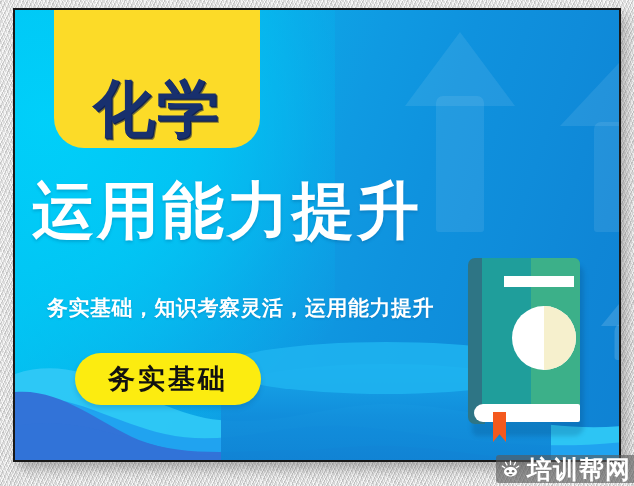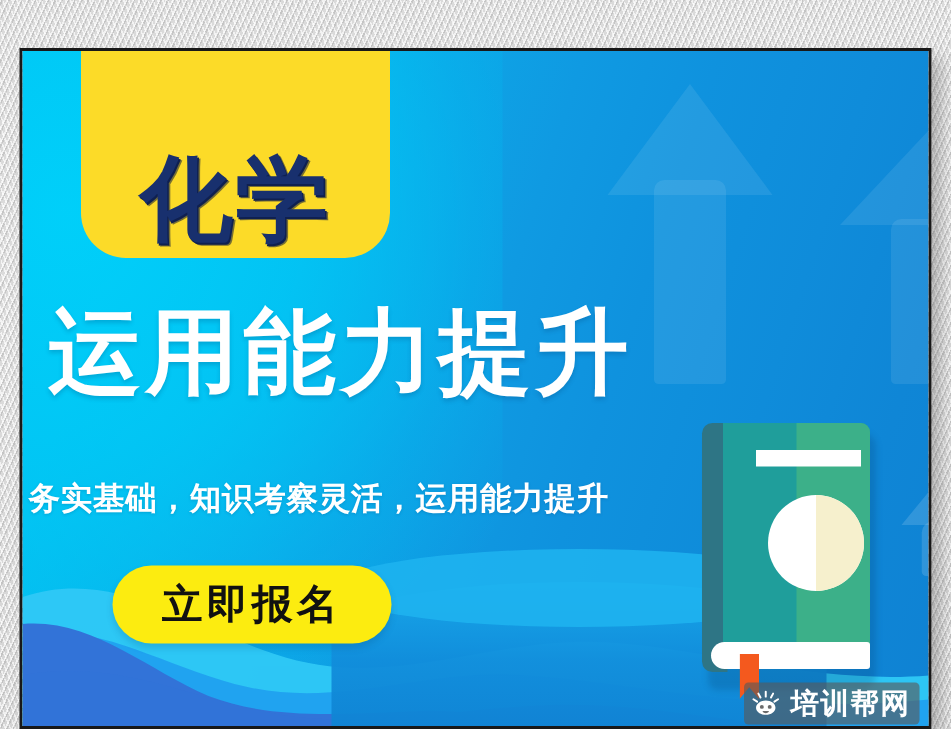--- a/index.html
+++ b/index.html
@@ -35,21 +35,20 @@
   #banner-frame {
     position: absolute;
     left: 13px;
     top: 8px;
     width: 608px;
     height: 454px;
     border: 2px solid #181818;
     box-sizing: border-box;
     box-shadow: 6px 7px 11px rgba(90,90,90,0.40);
     overflow: hidden;
-    margin-top: 24px;
   }
   #banner {
     position: absolute;
     inset: 0;
     overflow: hidden;
     background: linear-gradient(108deg,
         #00c3f0 0%,
         #05c0ef 14%,
         #0bb3ea 26%,
         #0ea5e6 38%,
@@ -163,21 +162,21 @@
     line-height: 1.05;
     color: #ffffff;
     letter-spacing: 3px;
     white-space: nowrap;
     text-shadow: 0 2px 3px rgba(0,60,110,0.22);
   }
 
   
   #subhead {
     position: absolute;
-    left: 4px;
+    left: 32px;
     top: 284px;
     font-family: "DejaVu Sans", "Liberation Sans", sans-serif;
     font-size: 21px;
     font-weight: bold;
     color: #ffffff;
     letter-spacing: 0.5px;
     white-space: nowrap;
     text-shadow: 0 1px 2px rgba(0,60,110,0.22);
   }
 
@@ -330,21 +329,21 @@
     background: rgba(88,88,88,0.62);
     border-radius: 3px;
   }
   #watermark-logo {
     width: 21px;
     height: 21px;
     flex: 0 0 auto;
   }
   #watermark-text {
     font-family: "DejaVu Sans", "Liberation Sans", sans-serif;
-    font-size: 19px;
+    font-size: 25px;
     font-weight: bold;
     color: #ffffff;
     letter-spacing: 1px;
     line-height: 1;
     white-space: nowrap;
   }
 </style>
 </head>
 <body>
 
@@ -395,21 +394,21 @@
 
       <div id="subject-tag">
         <span id="subject-label">化学</span>
       </div>
 
       <div id="headline">运用能力提升</div>
 
       <div id="subhead">务实基础，知识考察灵活，运用能力提升</div>
 
       <div id="cta-button">
-        <span id="cta-label">立即报名</span>
+        <span id="cta-label">务实基础</span>
       </div>
 
     </div>
   </div>
 
   <div id="watermark">
     <svg id="watermark-logo" viewBox="0 0 24 24">
       <g fill="#ffffff">
         <path d="M12 9.2c-4.1 0-7.4 2.4-7.4 5.4 0 3 3.3 5.4 7.4 5.4s7.4-2.4 7.4-5.4c0-3-3.3-5.4-7.4-5.4z"></path>
       </g>

